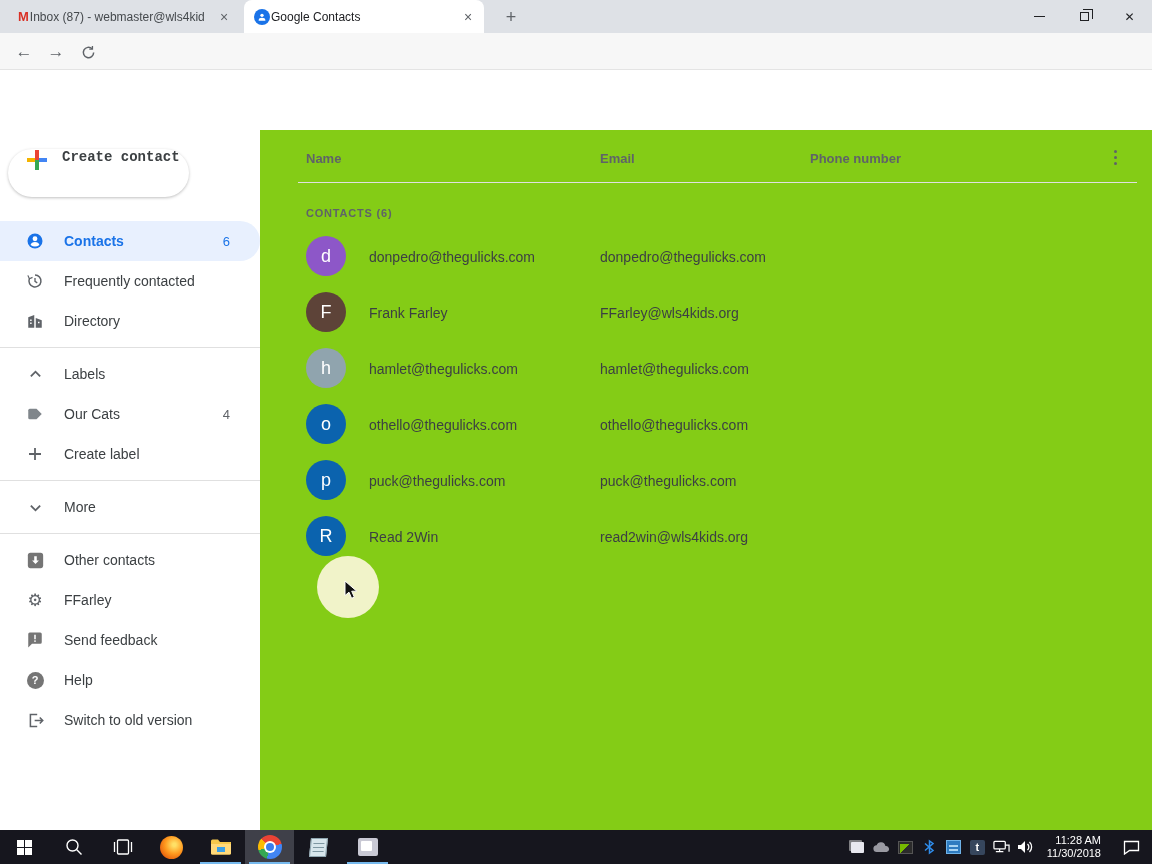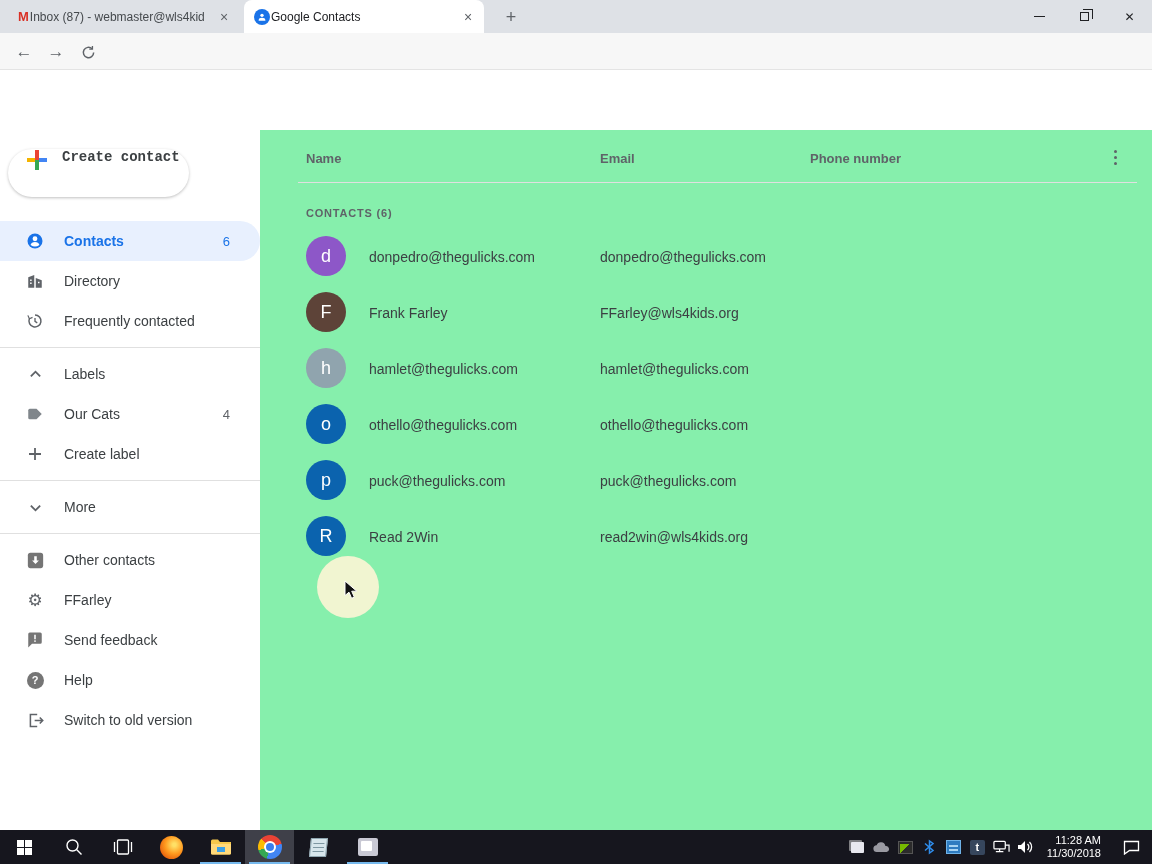--- a/index.html
+++ b/index.html
@@ -58,21 +58,21 @@
   .nav { margin-top:24px; }
   .side-item { height:40px; display:flex; align-items:center; padding-left:26px; padding-right:30px; font-size:14px; color:#3c4043; cursor:default; }
   .side-item .ic { width:18px; height:18px; display:flex; align-items:center; justify-content:center; margin-right:20px; color:#5f6368; flex:none; }
   .side-item .cnt { margin-left:auto; font-size:13px; color:#5f6368; }
   .side-item.active { background:#e8f0fe; border-radius:0 20px 20px 0; color:#1a73e8; font-weight:bold; }
   .side-item.active .cnt { color:#1a73e8; font-weight:normal; }
   .side-divider { height:1px; background:#e0e0e0; margin:6px 0; }
   .gear-glyph { font-size:17px; line-height:1; }
   .help-circle { width:17px; height:17px; border-radius:50%; background:#757575; color:#fff; font-size:11px; font-weight:bold; display:flex; align-items:center; justify-content:center; }
 
-  .main { position:absolute; top:130px; left:260px; right:0; bottom:34px; background:#86efac; }
+  .main { position:absolute; top:130px; left:260px; right:0; bottom:34px; background:#84cc16; }
   .col-header { position:relative; height:53px; }
   .col-header .col { position:absolute; top:21px; font-size:13px; font-weight:bold; color:#5f6368; }
   .col-name { left:46px; } .col-email { left:340px; } .col-phone { left:550px; }
   .col-rule { position:absolute; left:38px; right:15px; bottom:0; height:1px; background:#e0e0e0; }
   .kebab { position:absolute; right:28px; top:16px; width:18px; height:22px; display:flex; flex-direction:column; align-items:center; justify-content:center; gap:3px; }
   .kebab span { width:3px; height:3px; border-radius:50%; background:#5f6368; }
   .section-label { margin:24px 0 0 46px; font-size:11px; font-weight:bold; letter-spacing:.8px; color:#5f6368; }
   .rows { margin-top:9px; }
   .crow { position:relative; height:56px; }
   .avatar { position:absolute; left:46px; top:8px; width:40px; height:40px; border-radius:50%; color:#fff; font-size:18px; display:flex; align-items:center; justify-content:center; }
@@ -233,38 +233,38 @@
               <circle cx="12" cy="12" r="10" fill="#1a73e8"></circle>
               <circle cx="12" cy="9" r="3.2" fill="#fff"></circle>
               <path d="M12 13.4c-3 0-5.4 1.6-5.9 3.8a10 10 0 0 0 11.8 0c-.5-2.2-2.9-3.8-5.9-3.8z" fill="#fff"></path>
             </svg>
         </span>
         <span>Contacts</span>
         <span class="cnt">6</span>
       </div>
       <div class="side-item">
         <span class="ic">
+          <svg width="18" height="18" viewBox="0 0 24 24" fill="none" stroke="#5f6368" stroke-width="2">
+              <path d="M12 4a8 8 0 1 1-7.5 5"></path>
+              <path d="M2.5 4.5L4.5 9l4.2-1.8" fill="none" stroke-width="1.6"></path>
+              <path d="M12 8v4.5l3 2" stroke-width="1.8"></path>
+            </svg>
+        </span>
+        <span>Frequently contacted</span>
+      </div>
+      <div class="side-item">
+        <span class="ic">
           <svg width="18" height="18" viewBox="0 0 24 24" fill="#5f6368">
               <path d="M3 21V7l8-3v17H3zm10 0V8l8 3v10h-8z"></path>
               <rect x="5.5" y="10" width="2" height="2" fill="#fff"></rect>
               <rect x="5.5" y="14" width="2" height="2" fill="#fff"></rect>
               <rect x="16" y="13" width="2" height="2" fill="#fff"></rect>
             </svg>
         </span>
         <span>Directory</span>
-      </div>
-      <div class="side-item">
-        <span class="ic">
-          <svg width="18" height="18" viewBox="0 0 24 24" fill="none" stroke="#5f6368" stroke-width="2">
-              <path d="M12 4a8 8 0 1 1-7.5 5"></path>
-              <path d="M2.5 4.5L4.5 9l4.2-1.8" fill="none" stroke-width="1.6"></path>
-              <path d="M12 8v4.5l3 2" stroke-width="1.8"></path>
-            </svg>
-        </span>
-        <span>Frequently contacted</span>
       </div>
 
       <div class="side-divider"></div>
 
       <div class="side-item">
         <span class="ic">
           <svg width="13" height="13" viewBox="0 0 14 14" fill="none" stroke="#5f6368" stroke-width="2">
               <path d="M2 9l5-5 5 5"></path>
             </svg>
         </span>

